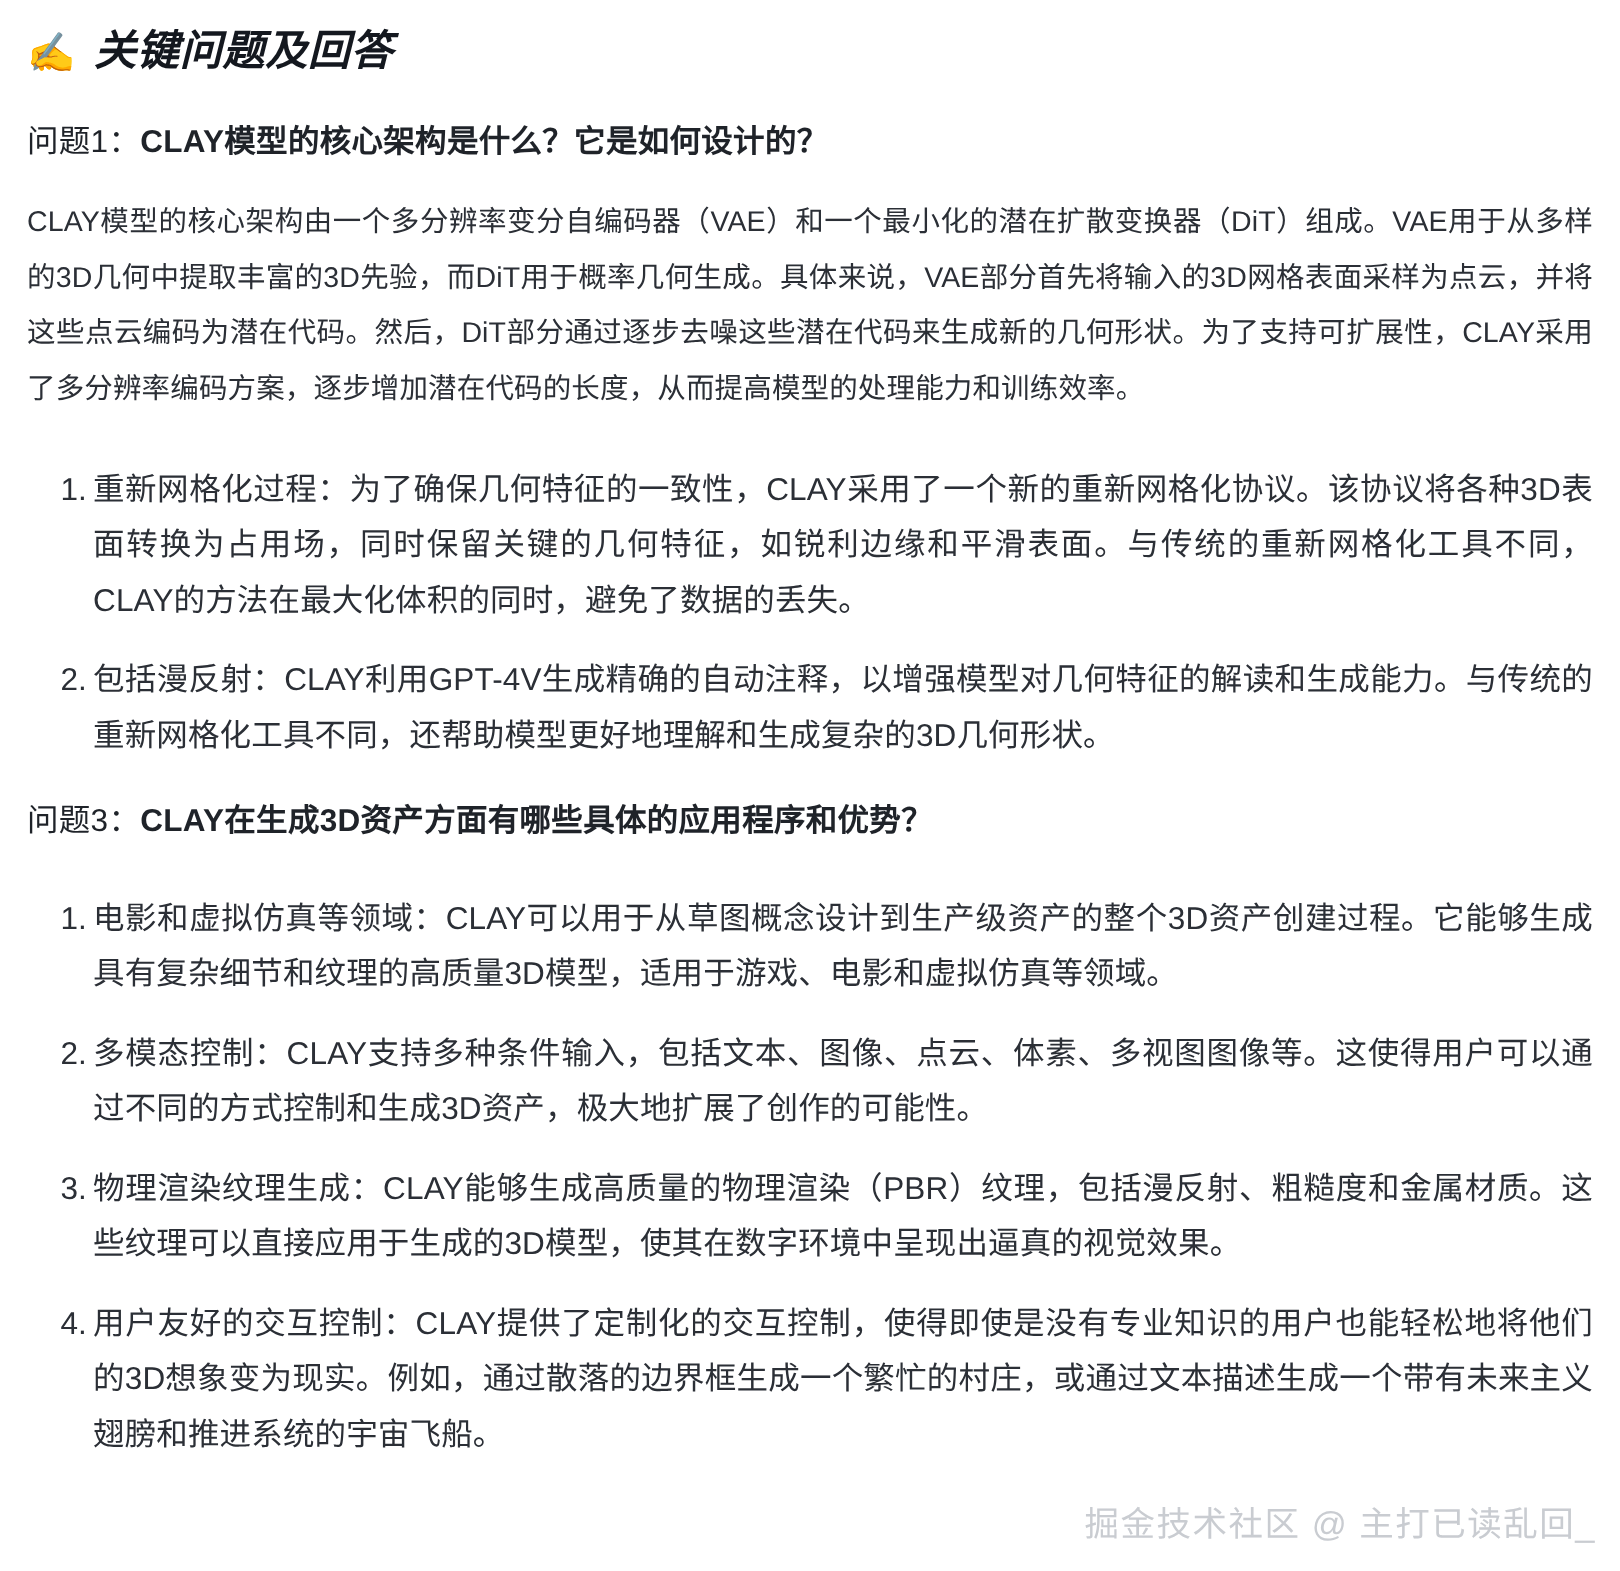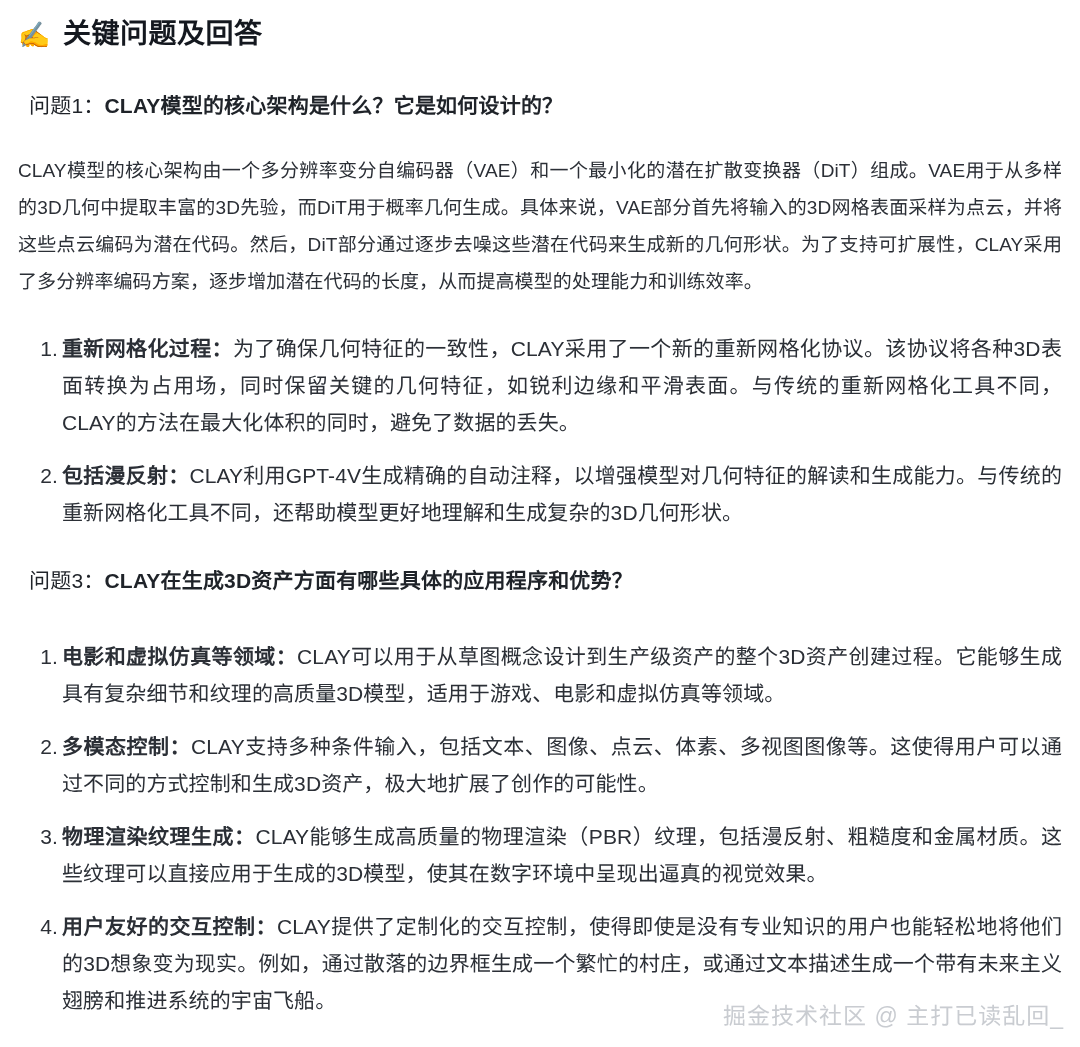--- a/index.html
+++ b/index.html
@@ -45,25 +45,26 @@
   .doc-heading .h-emoji {
     font-size: 26px;
     line-height: 1;
     display: inline-block;
     transform: translateY(1px);
     filter: saturate(1.1);
   }
 
   .doc-heading .h-text {
     display: inline-block;
+    font-style: italic;
   }
 
   
   .question {
-    margin: 11px;
+    margin: 0;
     padding-top: 23px;
     font-size: 21px;
     line-height: 32px;
     color: #1f2329;
     letter-spacing: 0.2px;
   }
 
   .question .q-label {
     font-weight: 400;
   }
@@ -113,21 +114,21 @@
     top: 16px;
     width: 24px;
     text-align: right;
     font-size: 21px;
     line-height: 37px;
     color: #2b2f36;
     font-weight: 400;
   }
 
   ol.answer-list > li .li-label {
-    font-weight: 700;
+    font-weight: 400;
   }
 
   
   .watermark {
     position: absolute;
     right: 16px;
     bottom: 16px;
     font-size: 23px;
     line-height: 30px;
     color: #c9ccd1;

